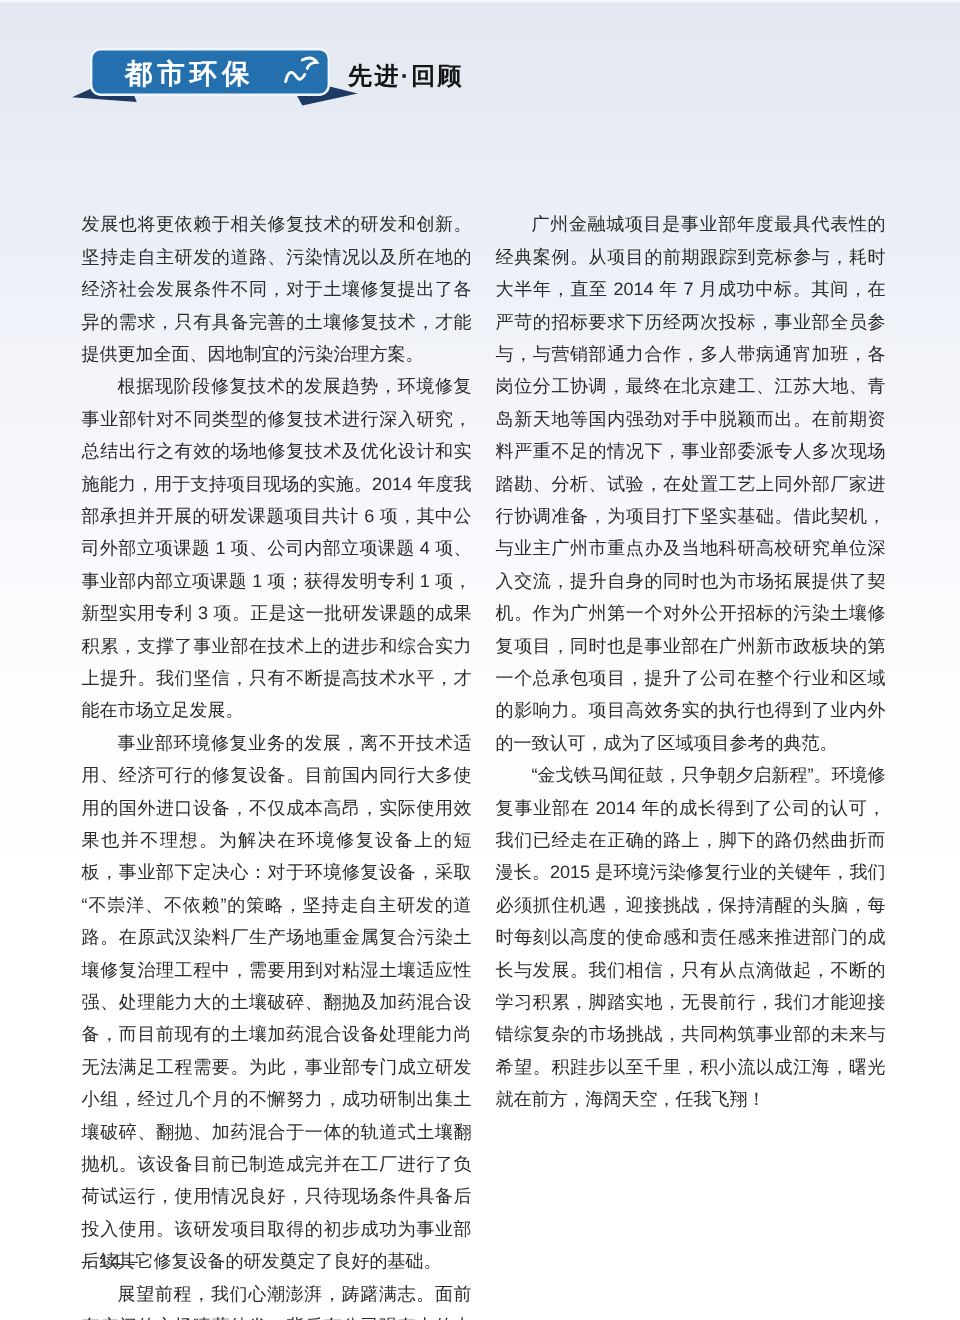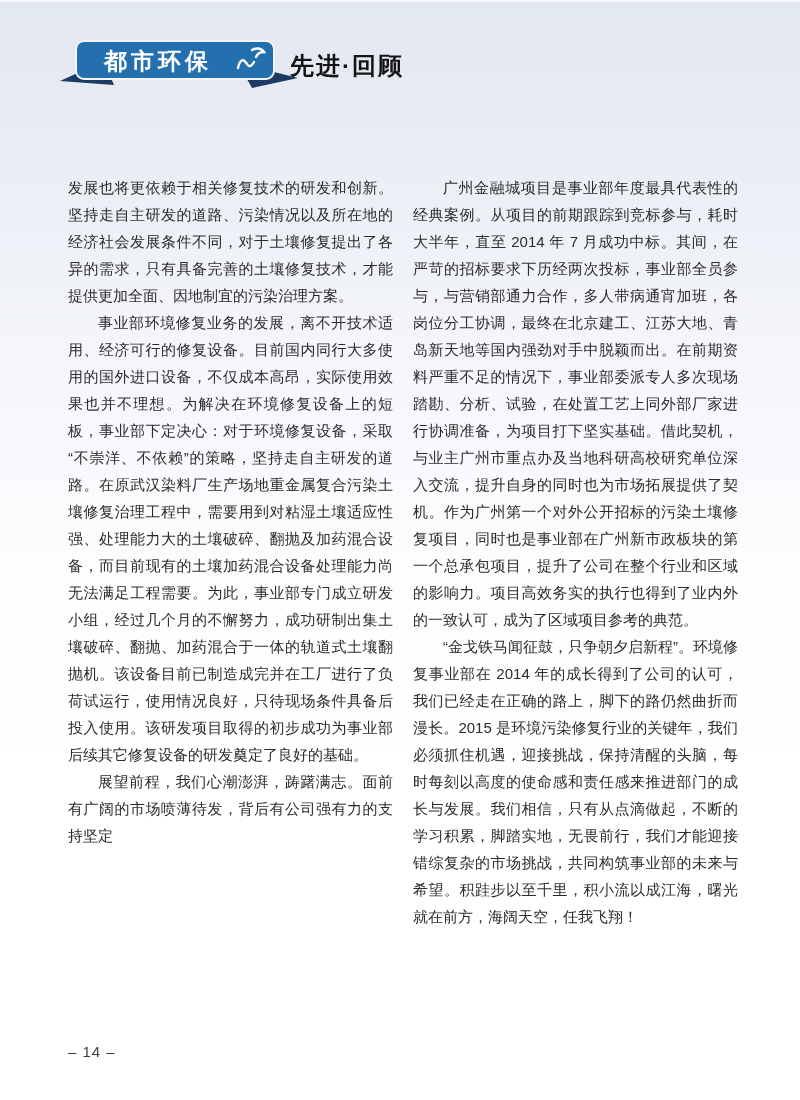--- a/index.html
+++ b/index.html
@@ -22,21 +22,21 @@
   .topline {
     position: absolute; top: 0; left: 0; right: 0; height: 2px;
     background: #f4f7fb;
   }
   .masthead {
     position: absolute; top: 38px; left: 60px;
     width: 240px; height: 54px;
   }
   .section-label {
     position: absolute; top: 50px; left: 290px;
-    font-size: 24px; font-weight: bold; color: #141414;
+    font-size: 20px; font-weight: bold; color: #141414;
     letter-spacing: 2px;
   }
   .content {
     position: absolute; top: 174px; left: 68px;
     width: 670px;
     display: flex; gap: 20px;
   }
   .column {
     width: 325px;
     font-size: 15px; line-height: 27px;
@@ -71,20 +71,21 @@
         <path d="M192,12 q8,-4 12,2 q-6,0 -8,5"></path>
       </g>
     </svg>
   </div>
 
   <div class="section-label">先进·回顾</div>
 
   <div class="content">
     <div class="column">
         <p class="para">发展也将更依赖于相关修复技术的研发和创新。坚持走自主研发的道路、污染情况以及所在地的经济社会发展条件不同，对于土壤修复提出了各异的需求，只有具备完善的土壤修复技术，才能提供更加全面、因地制宜的污染治理方案。</p>
+        <p class="para indent">根据现阶段修复技术的发展趋势，环境修复事业部针对不同类型的修复技术进行深入研究，总结出行之有效的场地修复技术及优化设计和实施能力，用于支持项目现场的实施。2014 年度我部承担并开展的研发课题项目共计 6 项，其中公司外部立项课题 1 项、公司内部立项课题 4 项、事业部内部立项课题 1 项；获得发明专利 1 项，新型实用专利 3 项。正是这一批研发课题的成果积累，支撑了事业部在技术上的进步和综合实力上提升。我们坚信，只有不断提高技术水平，才能在市场立足发展。</p>
         <p class="para indent">事业部环境修复业务的发展，离不开技术适用、经济可行的修复设备。目前国内同行大多使用的国外进口设备，不仅成本高昂，实际使用效果也并不理想。为解决在环境修复设备上的短板，事业部下定决心：对于环境修复设备，采取“不崇洋、不依赖”的策略，坚持走自主研发的道路。在原武汉染料厂生产场地重金属复合污染土壤修复治理工程中，需要用到对粘湿土壤适应性强、处理能力大的土壤破碎、翻抛及加药混合设备，而目前现有的土壤加药混合设备处理能力尚无法满足工程需要。为此，事业部专门成立研发小组，经过几个月的不懈努力，成功研制出集土壤破碎、翻抛、加药混合于一体的轨道式土壤翻抛机。该设备目前已制造成完并在工厂进行了负荷试运行，使用情况良好，只待现场条件具备后投入使用。该研发项目取得的初步成功为事业部后续其它修复设备的研发奠定了良好的基础。</p>
         <p class="para indent">展望前程，我们心潮澎湃，踌躇满志。面前有广阔的市场喷薄待发，背后有公司强有力的支持坚定</p>
       </div>
     <div class="column">
       <div>
           <p class="para indent">广州金融城项目是事业部年度最具代表性的经典案例。从项目的前期跟踪到竞标参与，耗时大半年，直至 2014 年 7 月成功中标。其间，在严苛的招标要求下历经两次投标，事业部全员参与，与营销部通力合作，多人带病通宵加班，各岗位分工协调，最终在北京建工、江苏大地、青岛新天地等国内强劲对手中脱颖而出。在前期资料严重不足的情况下，事业部委派专人多次现场踏勘、分析、试验，在处置工艺上同外部厂家进行协调准备，为项目打下坚实基础。借此契机，与业主广州市重点办及当地科研高校研究单位深入交流，提升自身的同时也为市场拓展提供了契机。作为广州第一个对外公开招标的污染土壤修复项目，同时也是事业部在广州新市政板块的第一个总承包项目，提升了公司在整个行业和区域的影响力。项目高效务实的执行也得到了业内外的一致认可，成为了区域项目参考的典范。</p>
           <p class="para indent">“金戈铁马闻征鼓，只争朝夕启新程”。环境修复事业部在 2014 年的成长得到了公司的认可，我们已经走在正确的路上，脚下的路仍然曲折而漫长。2015 是环境污染修复行业的关键年，我们必须抓住机遇，迎接挑战，保持清醒的头脑，每时每刻以高度的使命感和责任感来推进部门的成长与发展。我们相信，只有从点滴做起，不断的学习积累，脚踏实地，无畏前行，我们才能迎接错综复杂的市场挑战，共同构筑事业部的未来与希望。积跬步以至千里，积小流以成江海，曙光就在前方，海阔天空，任我飞翔！</p>
         </div>
 
     </div>

